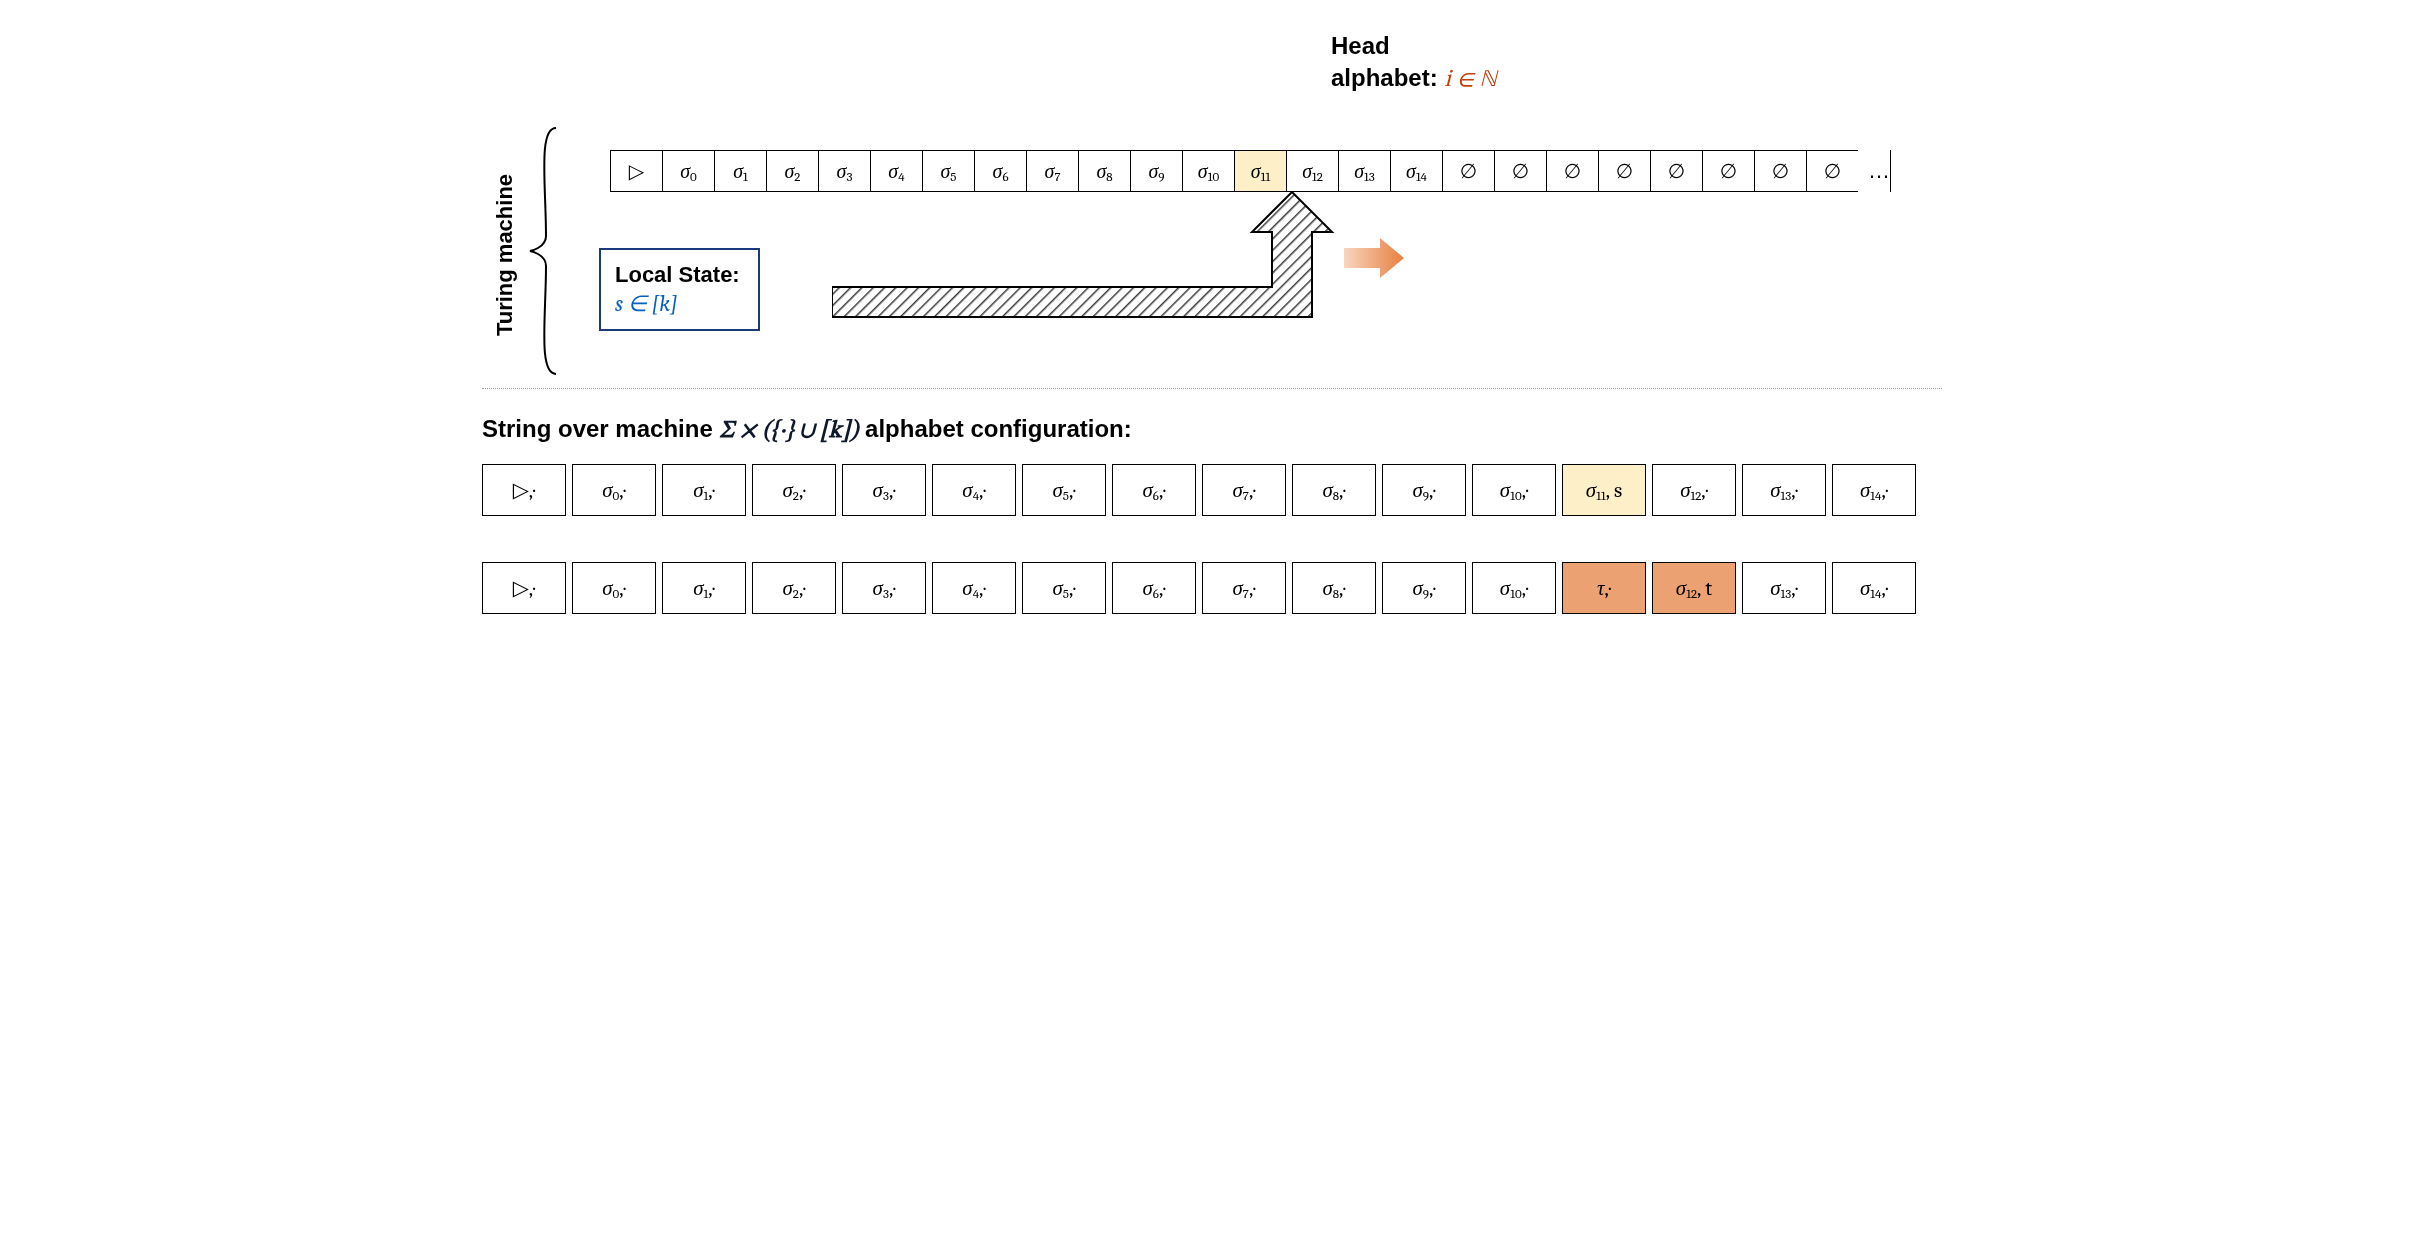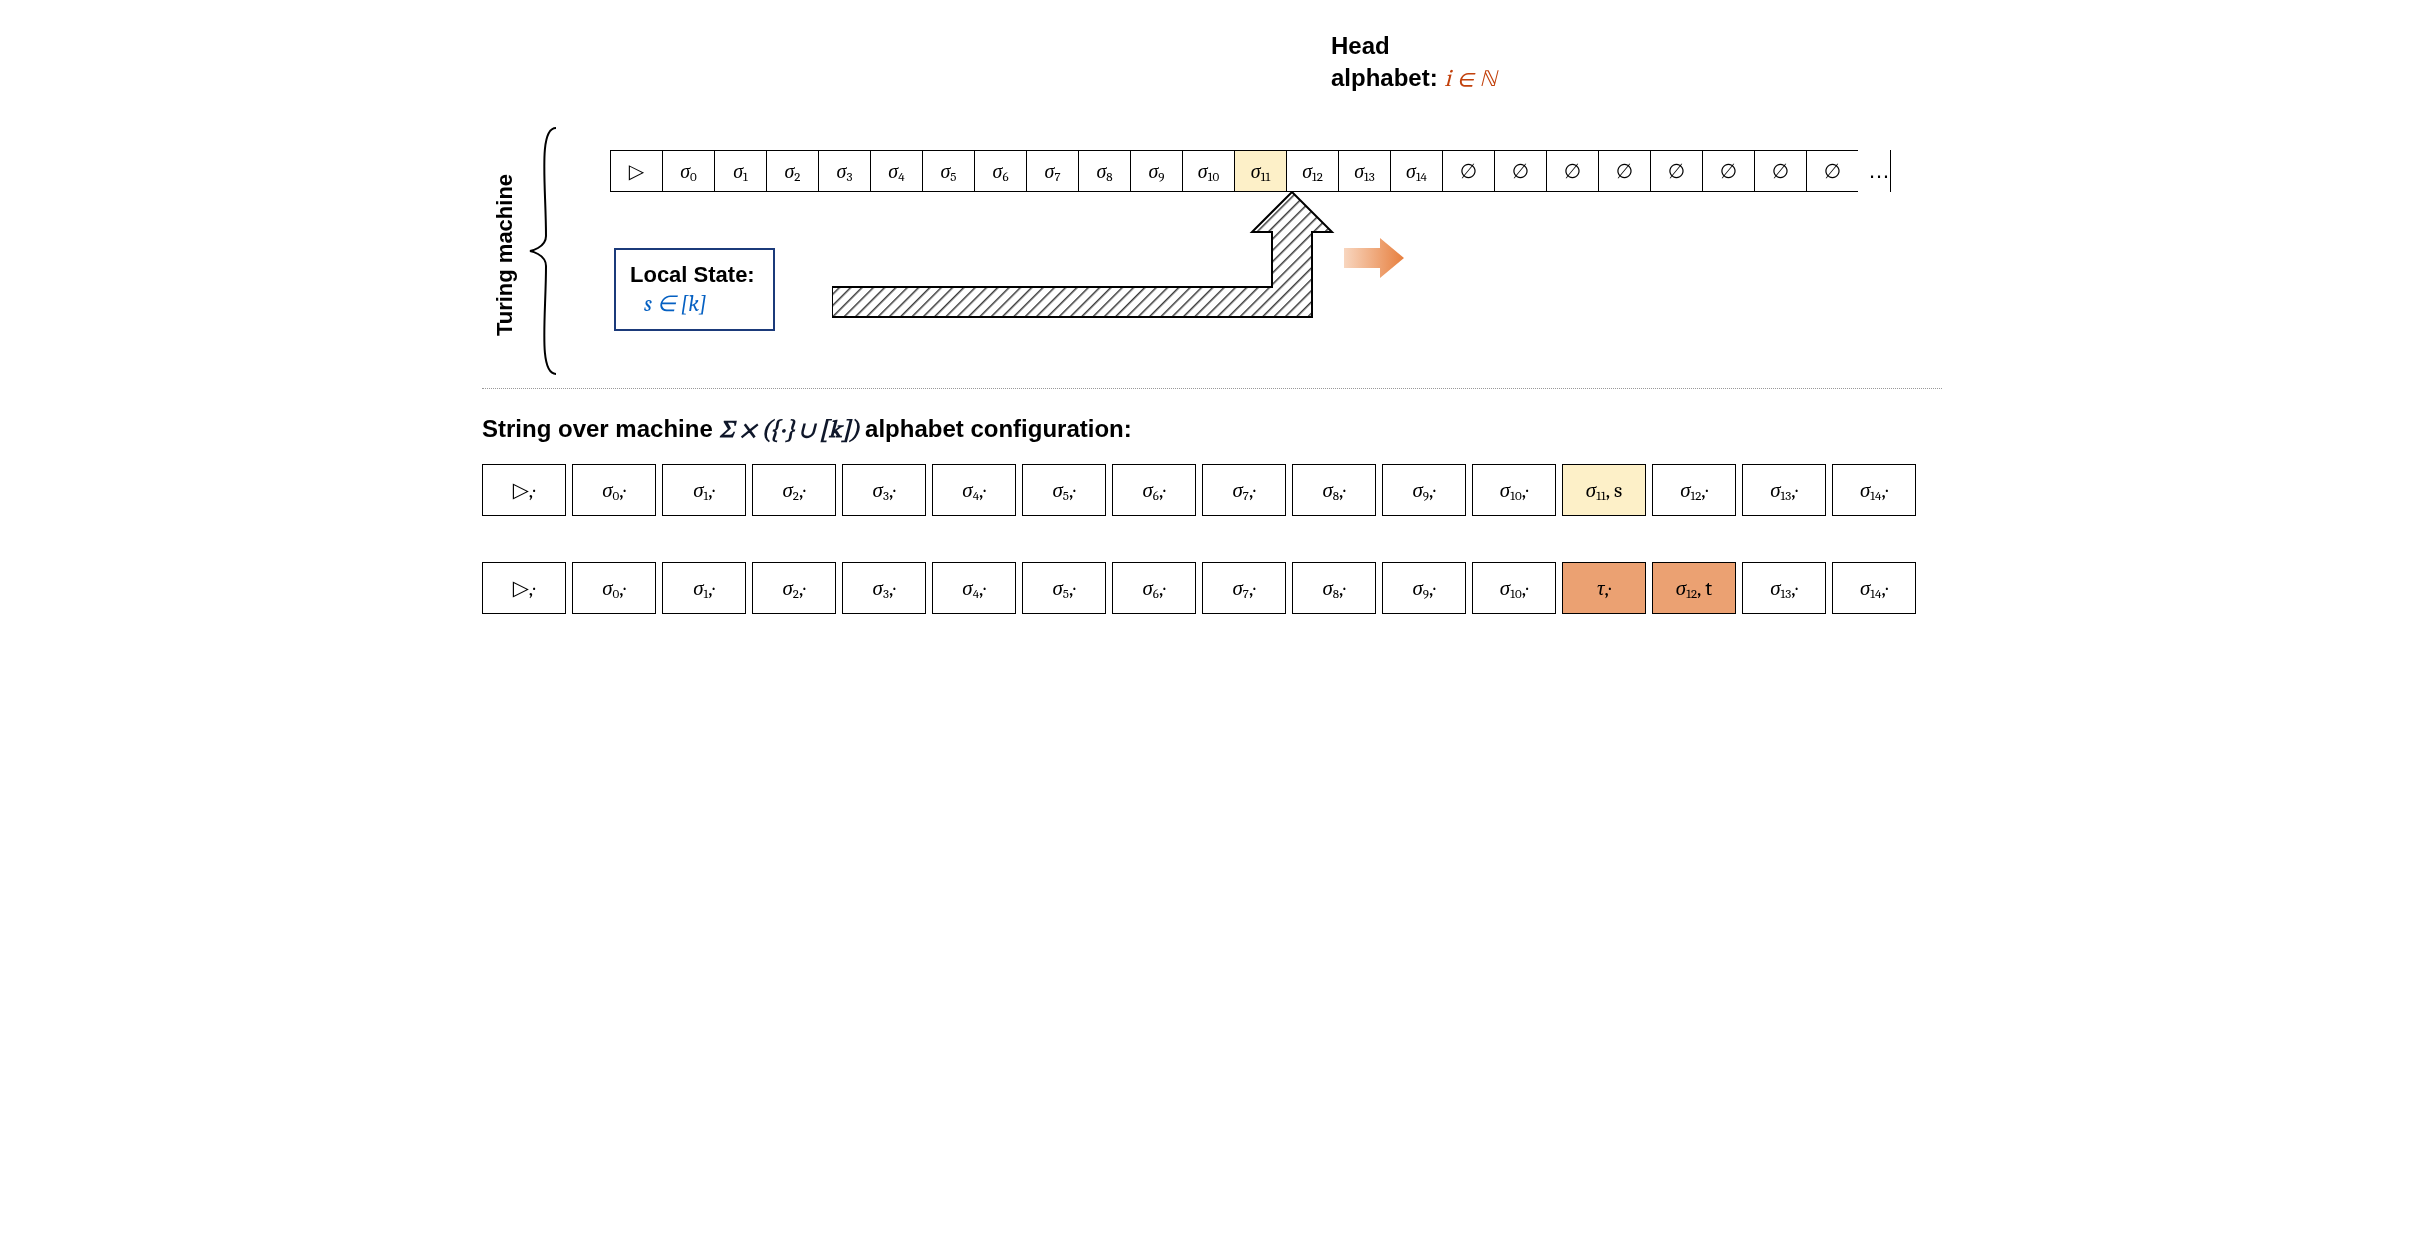--- a/index.html
+++ b/index.html
@@ -50,28 +50,28 @@
     font-style: italic;
     font-family: "Cambria", "Georgia", serif;
     background: #fff;
   }
   .tape .cell.hl { background: #fdf0c8; }
   .tape .cell .sub { font-size: 13px; font-style: normal; position: relative; top: 5px; }
   .tape .ellips { border:none; font-style:normal; font-family:inherit; font-size:22px; padding-left:10px; display:flex;align-items:center; }
 
   .local-state {
     position: absolute;
-    left: 132px; top: 218px;
+    left: 117px; top: 218px;
     border: 2px solid #1b3a7a;
     padding: 10px 18px 10px 14px;
     font-size: 22px; line-height: 1.35;
     background:#fff;
   }
   .local-state .title { font-weight:700; }
-  .local-state .math { color:#0560c2; font-style: italic; font-family:"Cambria","Georgia",serif;margin-left:14px; }
+  .local-state .math { color:#0560c2; font-style: italic; font-family:"Cambria","Georgia",serif; }
 
   .head-arrow {
     position: absolute;
     left: 350px; top: 162px;
     width: 520px; height: 130px;
   }
   .move-arrow {
     position: absolute;
     left: 860px; top: 206px;
     width: 64px; height: 44px;

